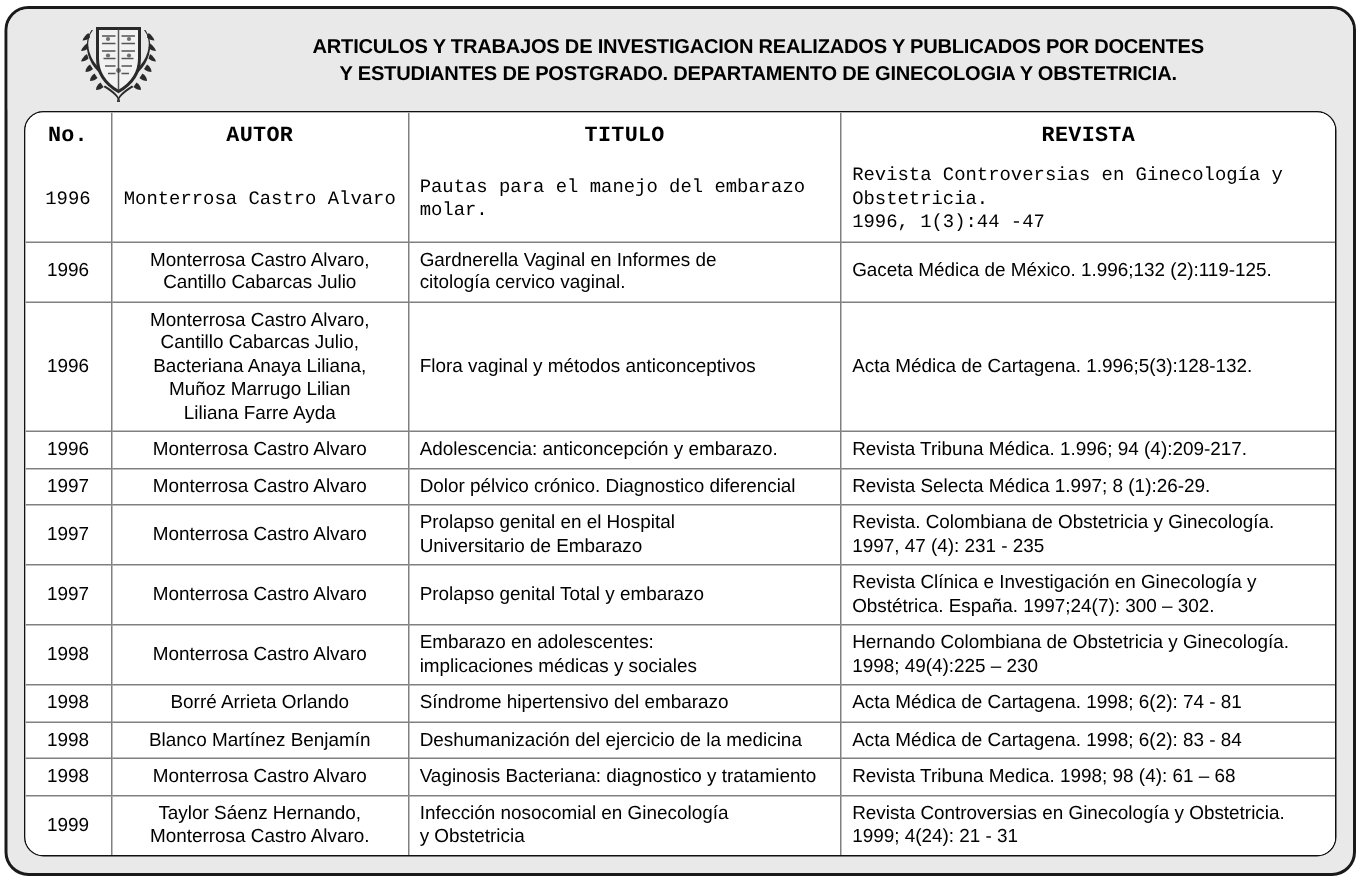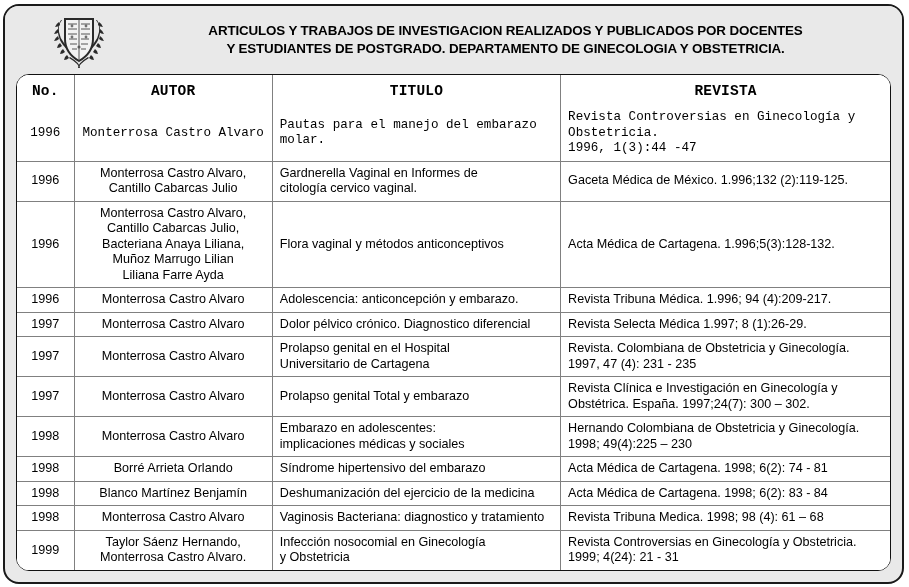--- a/index.html
+++ b/index.html
@@ -311,21 +311,21 @@
             <tr>
               <td class="c-no">1997</td>
               <td class="c-autor">
                 <div class="cell-lines">
                   <span>Monterrosa Castro Alvaro</span>
                 </div>
               </td>
               <td class="c-titulo">
                 <div class="cell-lines">
                   <span>Prolapso genital en el Hospital</span>
-                  <span>Universitario de Cartagena</span>
+                  <span>Universitario de Embarazo</span>
                 </div>
               </td>
               <td class="c-revista">
                 <div class="cell-lines">
                   <span>Revista. Colombiana de Obstetricia y Ginecología.</span>
                   <span>1997, 47 (4): 231 - 235</span>
                 </div>
               </td>
             </tr>
             <tr>

